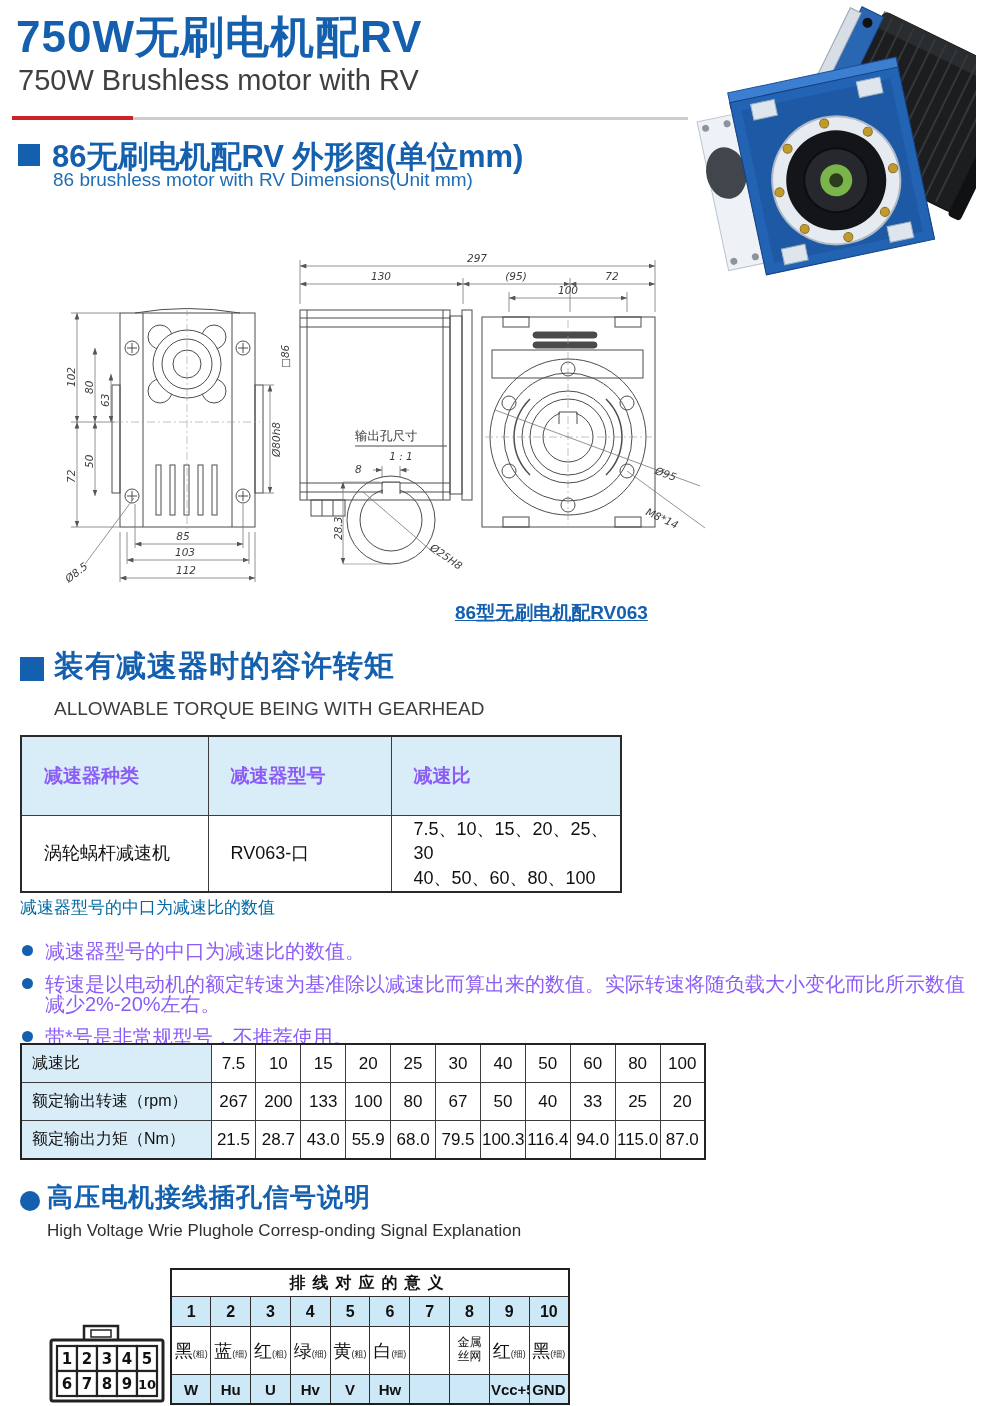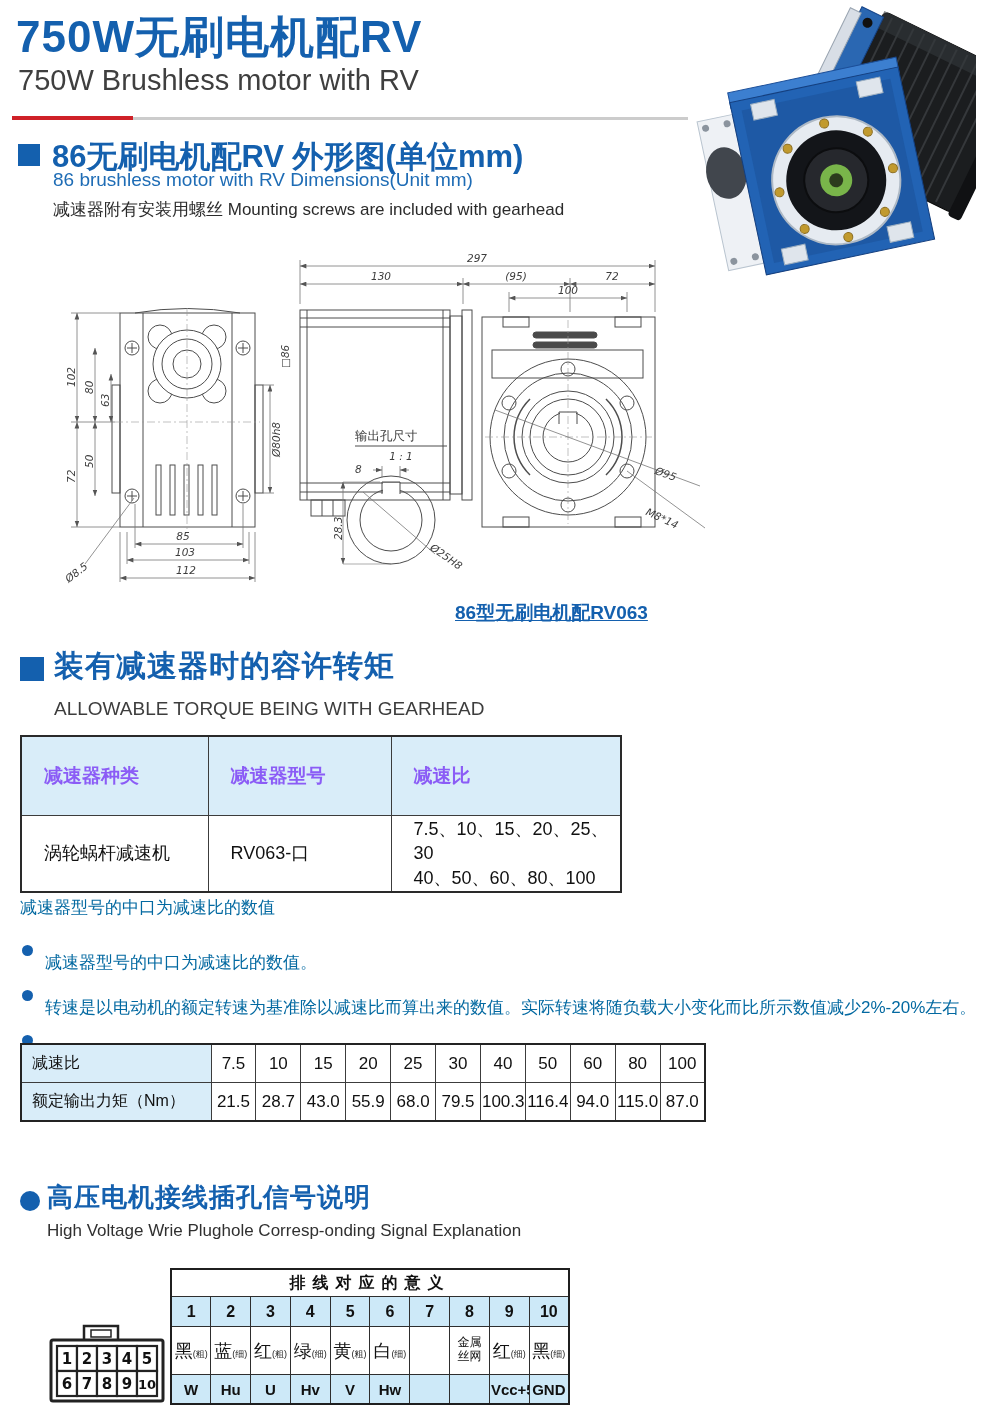--- a/index.html
+++ b/index.html
@@ -34,21 +34,21 @@
   .t1 td{border:1px solid #3c3c3c;vertical-align:middle;padding-left:22px;}
   .t1 tr.hd td{height:76px;background:#d9edf9;font-size:19px;font-weight:bold;color:#8b5cf6;}
   .t1 tr.bd td{height:66px;background:#fff;font-size:18px;color:#111;}
   .t1 .ratios{line-height:1.35;font-size:17px;}
 
   .tnote{left:20px;top:896px;font-size:17px;color:#0369a1;}
 
   .bullets{left:20px;top:941px;width:960px;}
   .bullet{display:flex;align-items:flex-start;margin-bottom:13px;}
   .dot{flex:0 0 11px;width:11px;height:11px;border-radius:50%;background:#1460ae;margin:4px 12px 0 2px;}
-  .btxt{font-size:17px;color:#0369a1;line-height:20px;margin-top:12px;}
+  .btxt{font-size:20px;color:#8b5cf6;line-height:20px;}
 
   .t2{left:20px;top:1043px;width:686px;table-layout:fixed;border:2px solid #232323;}
   .t2 td{border:1px solid #3c3c3c;height:35px;text-align:center;font-size:17px;color:#111;background:#fff;}
   .t2 td.lab{background:#d9edf9;text-align:left;padding-left:10px;font-size:16px;}
 
   
   .cdot{left:20px;top:1191px;width:20px;height:20px;border-radius:50%;background:#1460ae;}
   .s3-zh{left:47px;top:1180px;font-size:26px;font-weight:bold;color:#1460ae;letter-spacing:1px;}
   .s3-en{left:47px;top:1221px;font-size:17px;color:#303030;}
 
@@ -130,21 +130,20 @@
           <circle cx="107" cy="223" r="4.5"></circle>
         <circle cx="90" cy="182" r="4.5"></circle>
           <circle cx="107" cy="141" r="4.5"></circle>
       </g>
     </g>
   </svg>
 
   <div class="abs sq sq1"></div>
   <div class="abs s1-zh">86无刷电机配RV 外形图(单位mm)</div>
   <div class="abs s1-en">86 brushless motor with RV Dimensions(Unit mm)</div>
-  <div class="abs s1-note">减速器附有安装用螺丝 Mounting screws are included with gearhead</div>
 
   <svg class="abs drawing" viewBox="0 0 680 345">
     <defs>
       <marker id="ar" orient="auto" markerWidth="9" markerHeight="8" refX="8" refY="3">
         <path d="M0,0 L8,3 L0,6 z" fill="#555"></path>
       </marker>
       <marker id="al" orient="auto" markerWidth="9" markerHeight="8" refX="0" refY="3">
         <path d="M8,0 L0,3 L8,6 z" fill="#555"></path>
       </marker>
     </defs>
@@ -379,20 +378,34 @@
       <td>20</td>
       <td>25</td>
       <td>30</td>
       <td>40</td>
       <td>50</td>
       <td>60</td>
       <td>80</td>
       <td>100</td>
     </tr>
     <tr>
+      <td class="lab">额定输出转速（rpm）</td>
+      <td>267</td>
+      <td>200</td>
+      <td>133</td>
+      <td>100</td>
+      <td>80</td>
+      <td>67</td>
+      <td>50</td>
+      <td>40</td>
+      <td>33</td>
+      <td>25</td>
+      <td>20</td>
+    </tr>
+    <tr>
       <td class="lab">额定输出力矩（Nm）</td>
       <td>21.5</td>
       <td>28.7</td>
       <td>43.0</td>
       <td>55.9</td>
       <td>68.0</td>
       <td>79.5</td>
       <td>100.3</td>
       <td>116.4</td>
       <td>94.0</td>

